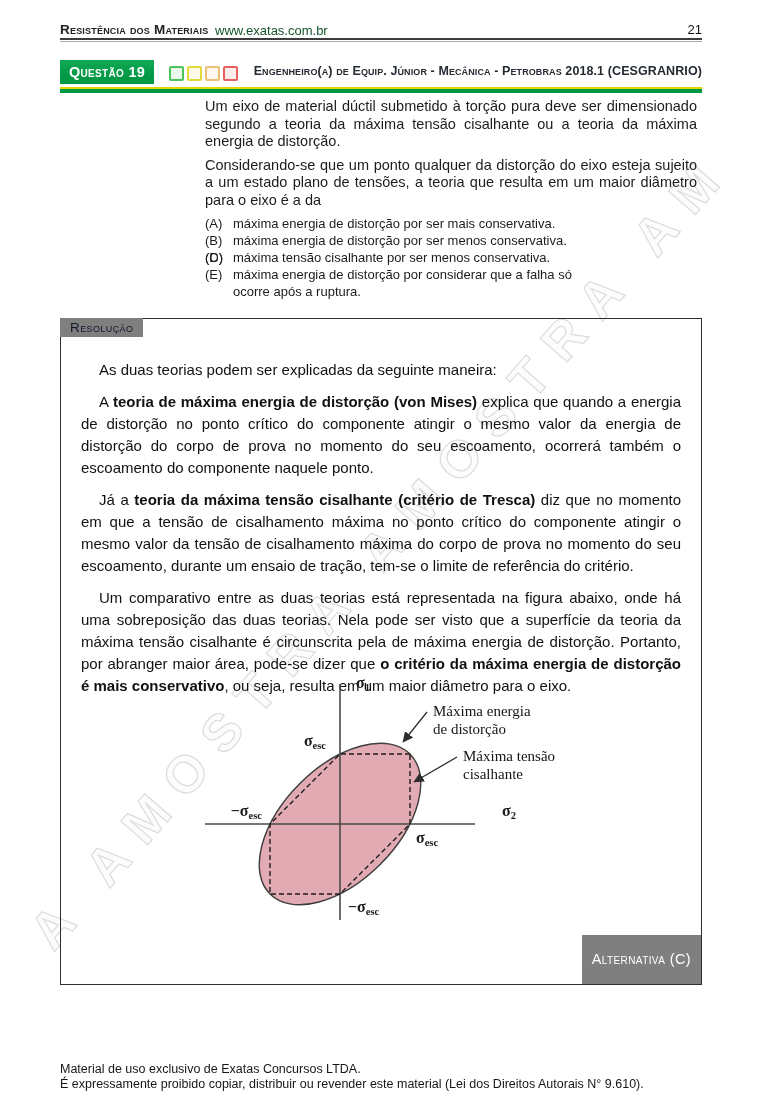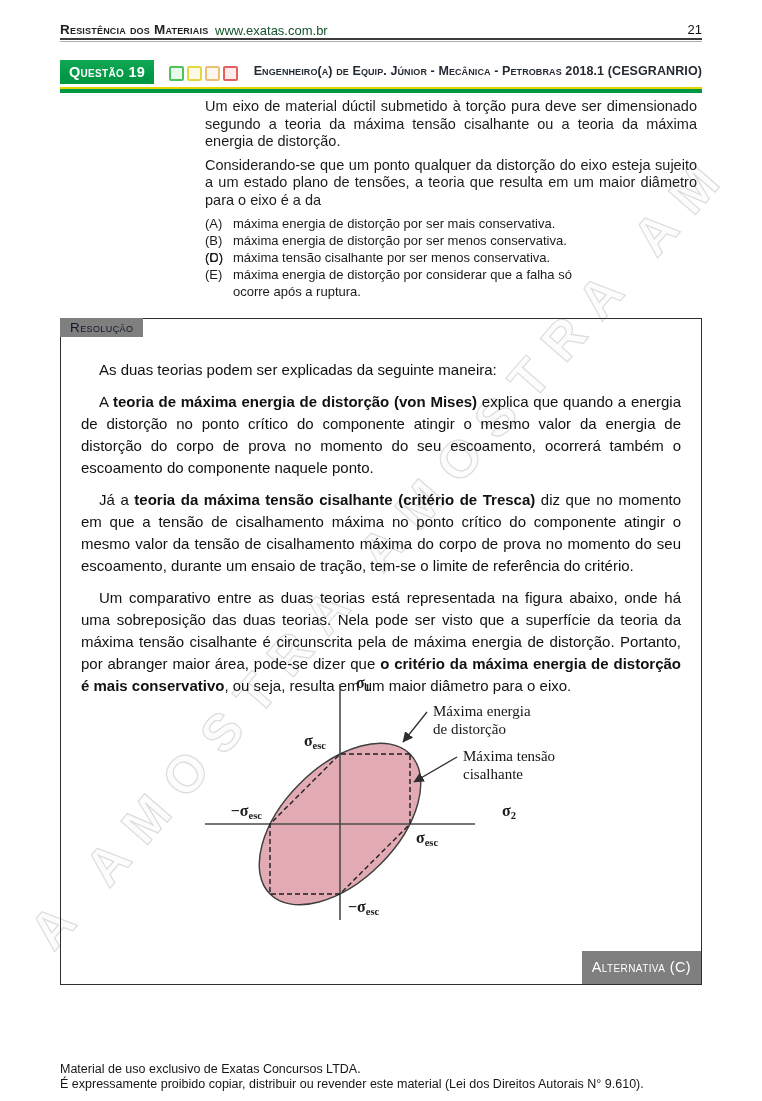--- a/index.html
+++ b/index.html
@@ -44,21 +44,21 @@
   .opt{position:relative;padding-left:28px;}
   .opt .lab{position:absolute;left:0;top:0;}
 
   
   .res-box{position:absolute;left:60px;top:318px;width:642px;height:667px;border:1px solid #2e2e2e;box-sizing:border-box;}
   .res-badge{
     position:absolute;left:-1px;top:-1px;height:19px;line-height:19px;padding:0 10px;
     background:var(--badge-gray,#7f7f7f);color:#0f172a;font-variant:small-caps;font-size:13.5px;font-weight:500;letter-spacing:.4px;
   }
   .ans-badge{
-    position:absolute;right:0;bottom:0;height:25px;line-height:25px;padding:4px 10px;
+    position:absolute;right:0;bottom:0;height:25px;line-height:25px;padding:12px 10px;
     background:var(--badge-gray,#7f7f7f);color:#fff;font-variant:small-caps;font-size:14.5px;font-weight:500;letter-spacing:.4px;
   }
   .res-text{position:absolute;left:10px;right:10px;top:30px;font-size:15px;line-height:22px;text-align:justify;color:#111;}
   .res-text p{margin:10px;text-indent:18px;}
 
   .fig-svg{position:absolute;left:109px;top:353px;}
   .fig-tick{font-family:"Liberation Serif",serif;font-weight:bold;font-size:16px;fill:#1a1a1a;}
   .fig-tick .sub{font-size:10.5px;font-weight:bold;}
   .fig-ax{font-family:"Liberation Serif",serif;font-weight:bold;font-size:16px;fill:#1a1a1a;}
   .fig-ax .sub{font-size:10.5px;}

